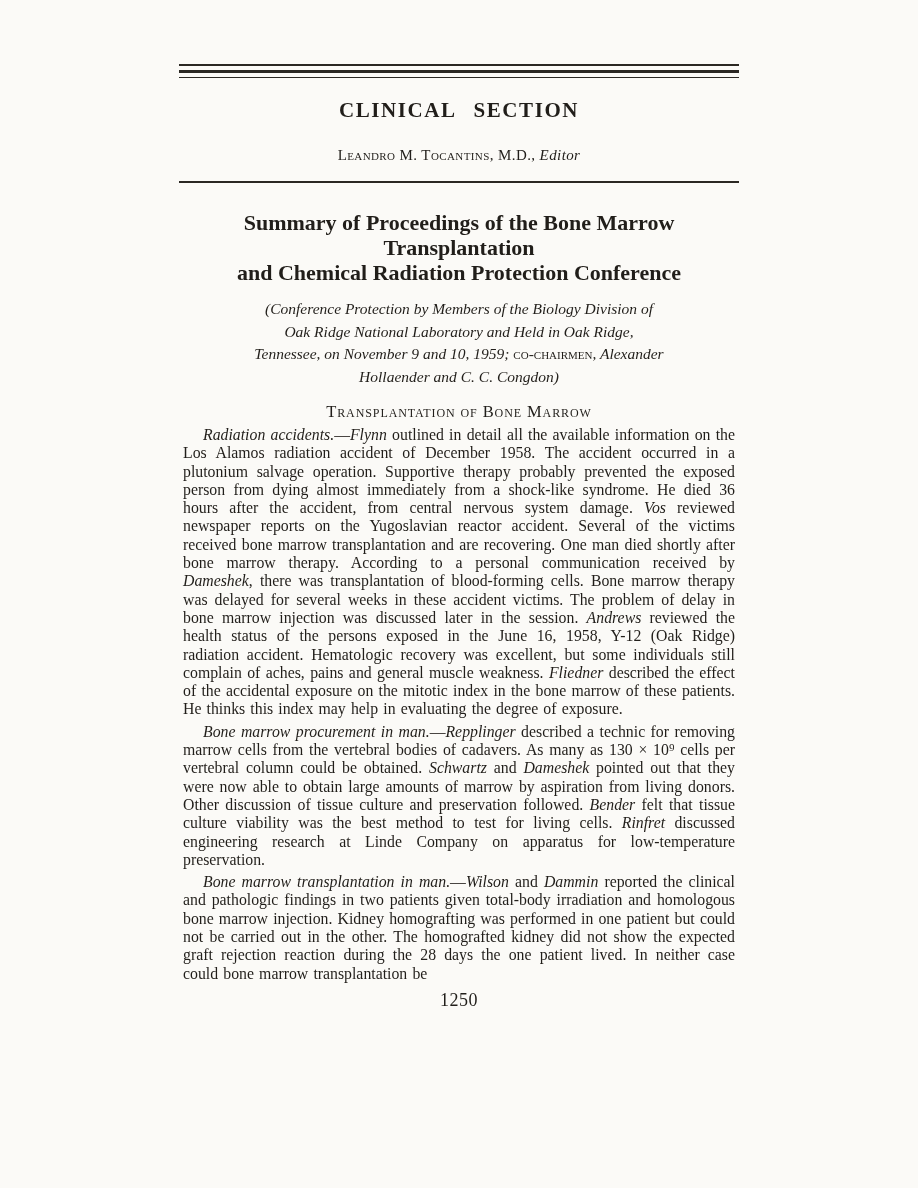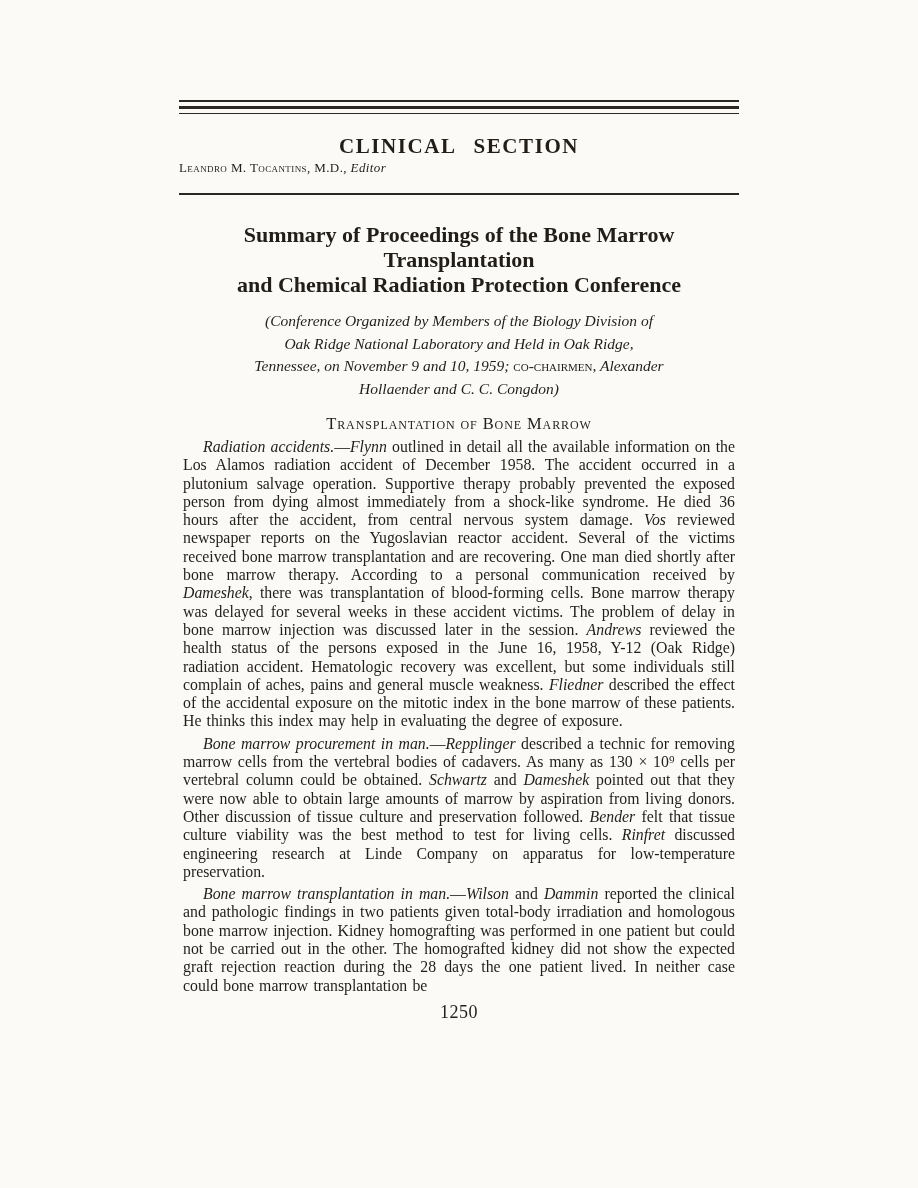--- a/index.html
+++ b/index.html
@@ -12,41 +12,42 @@
     width:918px;
     height:1188px;
     background:#fbfaf7;
     color:#211e1a;
     overflow:hidden;
     -webkit-font-smoothing:antialiased;
   }
   .content{
     width:560px;
     margin:0 auto;
-    padding-top:100px;
+    padding-top:64px;
   }
   
   .rule{background:#2b2823;}
   .rule-a{height:2px;margin-bottom:4px;}
   .rule-b{height:3px;margin-bottom:4px;}
   .rule-c{height:1px;}
   .rule-single{height:2px;background:#2b2823;margin-top:16px;}
 
   .section-banner{
     text-align:center;
     font-weight:bold;
     font-size:21px;
     letter-spacing:1.6px;
     word-spacing:11px;
     margin-top:20px;
     line-height:24px;
   }
   .editor-line{
-    font-size:13px;
-    margin-top:0;
+    text-align:center;
+    font-size:15px;
+    margin-top:24px;
     line-height:19px;
     letter-spacing:0.4px;
   }
 
   .article-title{
     text-align:center;
     font-weight:bold;
     font-size:22px;
     line-height:25px;
     margin-top:27px;
@@ -107,21 +108,21 @@
     <div class="editor-line"><span class="sc">Leandro M. Tocantins, M.D., </span><span class="it">Editor</span></div>
 
     <div class="rule-single"></div>
 
     <div class="article-title">
       <div>Summary of Proceedings of the Bone Marrow Transplantation</div>
       <div>and Chemical Radiation Protection Conference</div>
     </div>
 
     <div class="byline">
-      <div><span class="it">(Conference Organized by Members of the Biology Division of</span></div>
+      <div><span class="it">(Conference Protection by Members of the Biology Division of</span></div>
       <div><span class="it">Oak Ridge National Laboratory and Held in Oak Ridge,</span></div>
       <div><span class="it">Tennessee, on November 9 and 10, 1959; </span><span class="sc">co-chairmen</span><span class="it">, Alexander</span></div>
       <div><span class="it">Hollaender and C. C. Congdon)</span></div>
     </div>
 
     <div class="subject-heading">Transplantation of Bone Marrow</div>
 
     <div class="body-text">
       <p><span class="it">Radiation accidents.</span><span>—</span><span class="it">Flynn</span><span> outlined in detail all the available information on the Los Alamos radiation accident of December 1958. The accident occurred in a plutonium salvage operation. Supportive therapy probably prevented the exposed person from dying almost immediately from a shock-like syndrome. He died 36 hours after the accident, from central nervous system damage. </span><span class="it">Vos</span><span> reviewed newspaper reports on the Yugoslavian reactor accident. Several of the victims received bone marrow transplantation and are recovering. One man died shortly after bone marrow therapy. According to a personal communication received by </span><span class="it">Dameshek</span><span>, there was transplantation of blood-forming cells. Bone marrow therapy was delayed for several weeks in these accident victims. The problem of delay in bone marrow injection was discussed later in the session. </span><span class="it">Andrews</span><span> reviewed the health status of the persons exposed in the June 16, 1958, Y-12 (Oak Ridge) radiation accident. Hematologic recovery was excellent, but some individuals still complain of aches, pains and general muscle weakness. </span><span class="it">Fliedner</span><span> described the effect of the accidental exposure on the mitotic index in the bone marrow of these patients. He thinks this index may help in evaluating the degree of exposure.</span></p>
       <p><span class="it">Bone marrow procurement in man.</span><span>—</span><span class="it">Repplinger</span><span> described a technic for removing marrow cells from the vertebral bodies of cadavers. As many as 130 × 10⁹ cells per vertebral column could be obtained. </span><span class="it">Schwartz</span><span> and </span><span class="it">Dameshek</span><span> pointed out that they were now able to obtain large amounts of marrow by aspiration from living donors. Other discussion of tissue culture and preservation followed. </span><span class="it">Bender</span><span> felt that tissue culture viability was the best method to test for living cells. </span><span class="it">Rinfret</span><span> discussed engineering research at Linde Company on apparatus for low-temperature preservation.</span></p>

